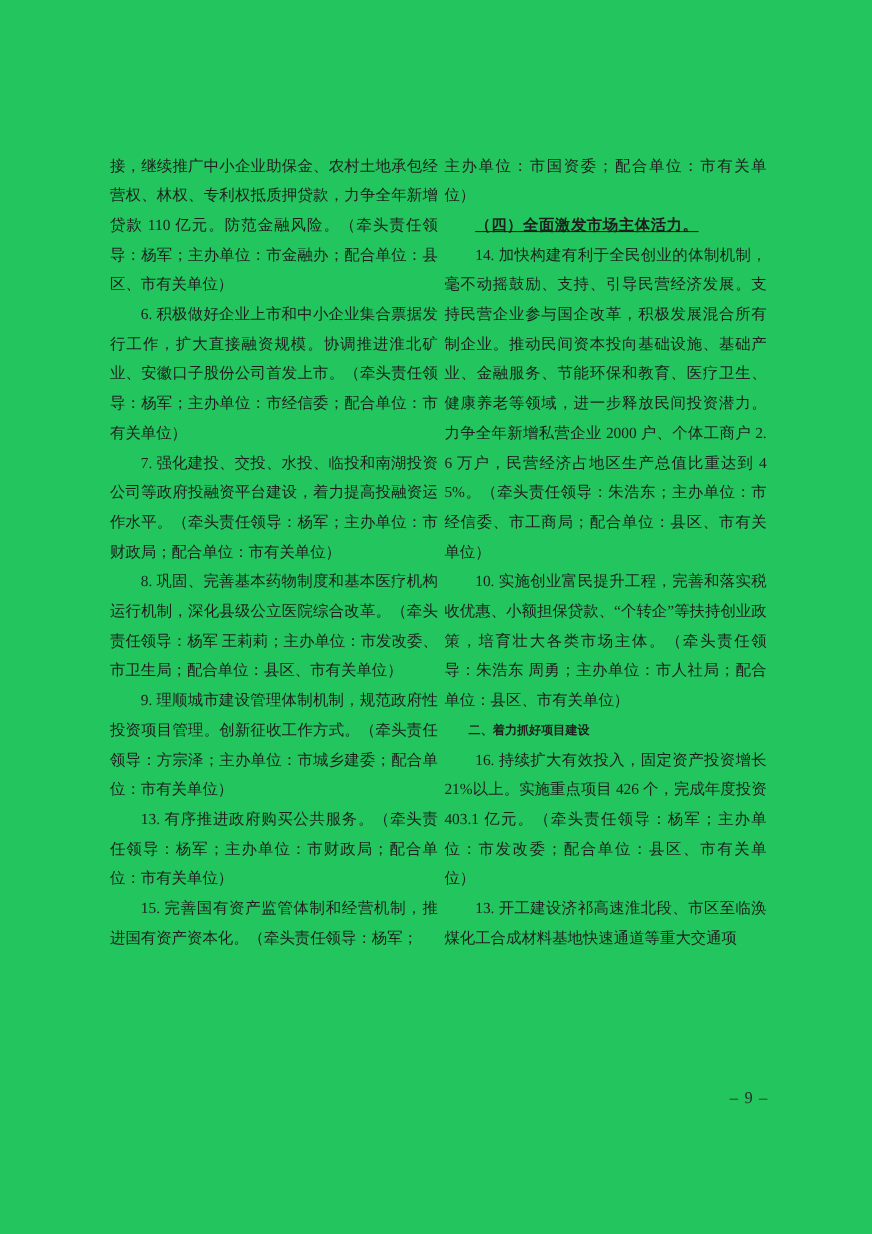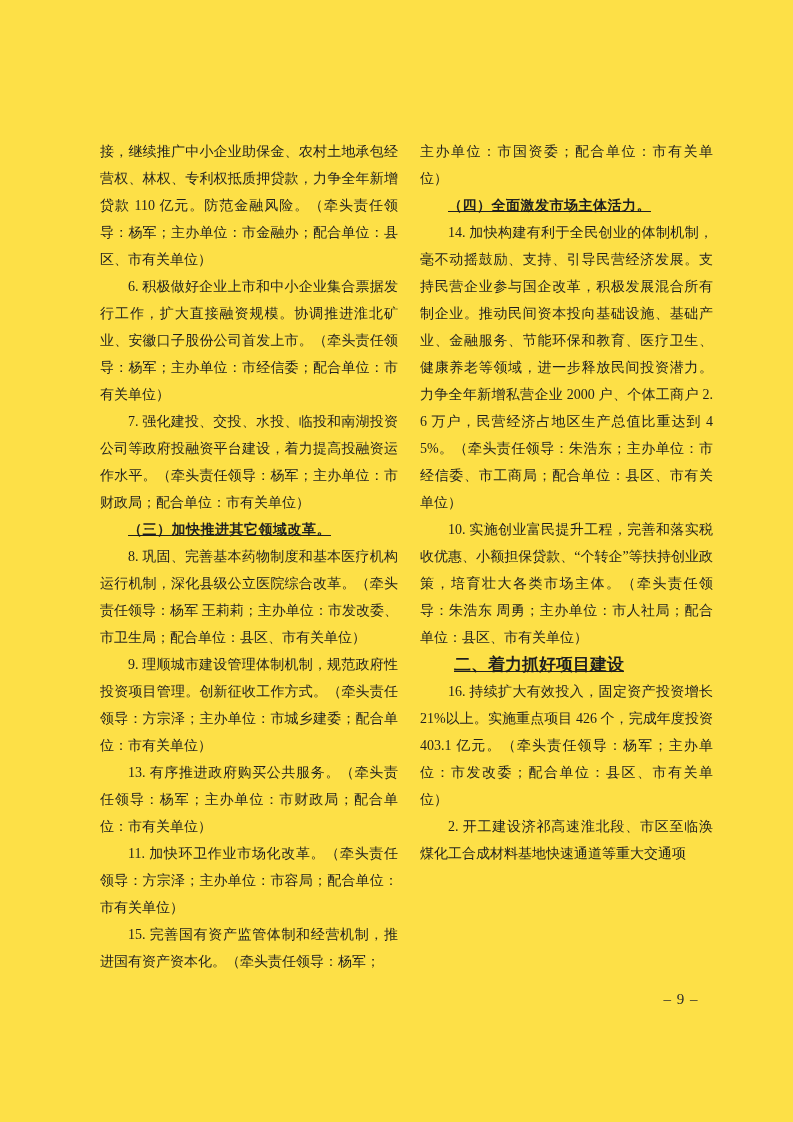--- a/index.html
+++ b/index.html
@@ -4,54 +4,53 @@
 <style>
   html, body {
     margin: 0;
     padding: 0;
     background: #ffffff;
   }
   .page {
     position: relative;
     width: 793px;
     height: 1122px;
-    background: #fde047;
+    background: #22c55e;
     overflow: hidden;
     font-family: "Liberation Serif", "DejaVu Serif", serif;
     color: #1f1f1f;
   }
   .column {
     position: absolute;
     top: 138px;
     text-align: justify;
     text-justify: inter-character;
     font-size: 14px;
     line-height: 27px;
   }
   .column.left  { left: 100px; width: 298px; }
-  .column.right { left: 420px; width: 293px; }
+  .column.right { left: 404px; width: 293px; }
   .column p {
     margin: 0;
     padding: 0;
     text-indent: 2em;
     word-break: break-all;
   }
   .column p.cont {
     text-indent: 0;
   }
   .column p.h-kai {
     font-weight: bold;
     letter-spacing: 0.5px;
     text-decoration: underline;
   }
   .column p.h-hei {
     font-weight: bold;
     font-family: "Liberation Sans", "DejaVu Sans", sans-serif;
-    font-size: 17px;
-    text-decoration: underline;
+    font-size: 11px;
   }
   .page-number {
     position: absolute;
     top: 991px;
     left: 648px;
     width: 66px;
     text-align: center;
     font-size: 15px;
     color: #2a2a2a;
     letter-spacing: 1px;
@@ -59,33 +58,31 @@
 </style>
 </head>
 <body>
 
 <div class="page">
 
   <div class="column left">
     <p class="cont">接，继续推广中小企业助保金、农村土地承包经营权、林权、专利权抵质押贷款，力争全年新增贷款 110 亿元。防范金融风险。（牵头责任领导：杨军；主办单位：市金融办；配合单位：县区、市有关单位）</p>
     <p class="item">6. 积极做好企业上市和中小企业集合票据发行工作，扩大直接融资规模。协调推进淮北矿业、安徽口子股份公司首发上市。（牵头责任领导：杨军；主办单位：市经信委；配合单位：市有关单位）</p>
     <p class="item">7. 强化建投、交投、水投、临投和南湖投资公司等政府投融资平台建设，着力提高投融资运作水平。（牵头责任领导：杨军；主办单位：市财政局；配合单位：市有关单位）</p>
-    <p class="h-kai">（三）加快推进其它领域改革。</p>
     <p class="item">8. 巩固、完善基本药物制度和基本医疗机构运行机制，深化县级公立医院综合改革。（牵头责任领导：杨军 王莉莉；主办单位：市发改委、市卫生局；配合单位：县区、市有关单位）</p>
     <p class="item">9. 理顺城市建设管理体制机制，规范政府性投资项目管理。创新征收工作方式。（牵头责任领导：方宗泽；主办单位：市城乡建委；配合单位：市有关单位）</p>
     <p class="item">13. 有序推进政府购买公共服务。（牵头责任领导：杨军；主办单位：市财政局；配合单位：市有关单位）</p>
-    <p class="item">11. 加快环卫作业市场化改革。（牵头责任领导：方宗泽；主办单位：市容局；配合单位：市有关单位）</p>
     <p class="item">15. 完善国有资产监管体制和经营机制，推进国有资产资本化。（牵头责任领导：杨军；</p>
   </div>
 
   <div class="column right">
     <p class="cont">主办单位：市国资委；配合单位：市有关单位）</p>
     <p class="h-kai">（四）全面激发市场主体活力。</p>
     <p class="item">14. 加快构建有利于全民创业的体制机制，毫不动摇鼓励、支持、引导民营经济发展。支持民营企业参与国企改革，积极发展混合所有制企业。推动民间资本投向基础设施、基础产业、金融服务、节能环保和教育、医疗卫生、健康养老等领域，进一步释放民间投资潜力。力争全年新增私营企业 2000 户、个体工商户 2.6 万户，民营经济占地区生产总值比重达到 45%。（牵头责任领导：朱浩东；主办单位：市经信委、市工商局；配合单位：县区、市有关单位）</p>
     <p class="item">10. 实施创业富民提升工程，完善和落实税收优惠、小额担保贷款、“个转企”等扶持创业政策，培育壮大各类市场主体。（牵头责任领导：朱浩东 周勇；主办单位：市人社局；配合单位：县区、市有关单位）</p>
     <p class="h-hei">二、着力抓好项目建设</p>
     <p class="item">16. 持续扩大有效投入，固定资产投资增长 21%以上。实施重点项目 426 个，完成年度投资 403.1 亿元。（牵头责任领导：杨军；主办单位：市发改委；配合单位：县区、市有关单位）</p>
-    <p class="item">2. 开工建设济祁高速淮北段、市区至临涣煤化工合成材料基地快速通道等重大交通项</p>
+    <p class="item">13. 开工建设济祁高速淮北段、市区至临涣煤化工合成材料基地快速通道等重大交通项</p>
   </div>
 
   <div class="page-number">– 9 –</div>
 
 </div>
 
 </body></html>

